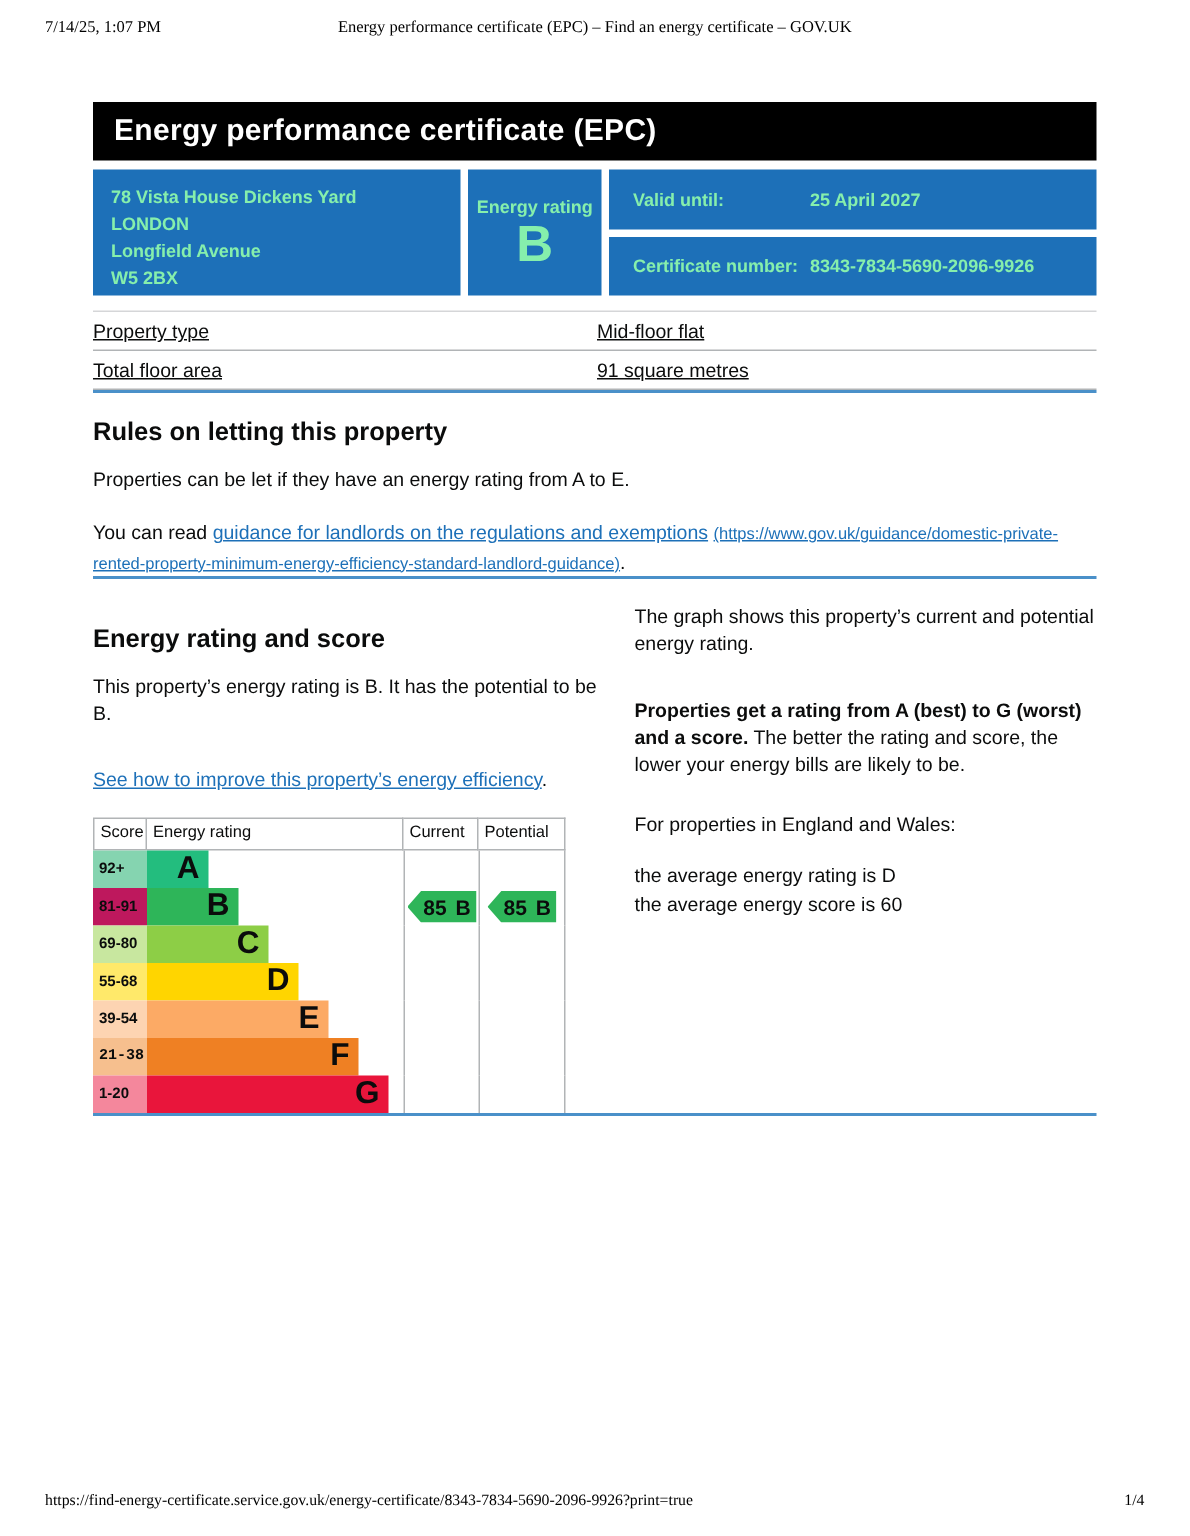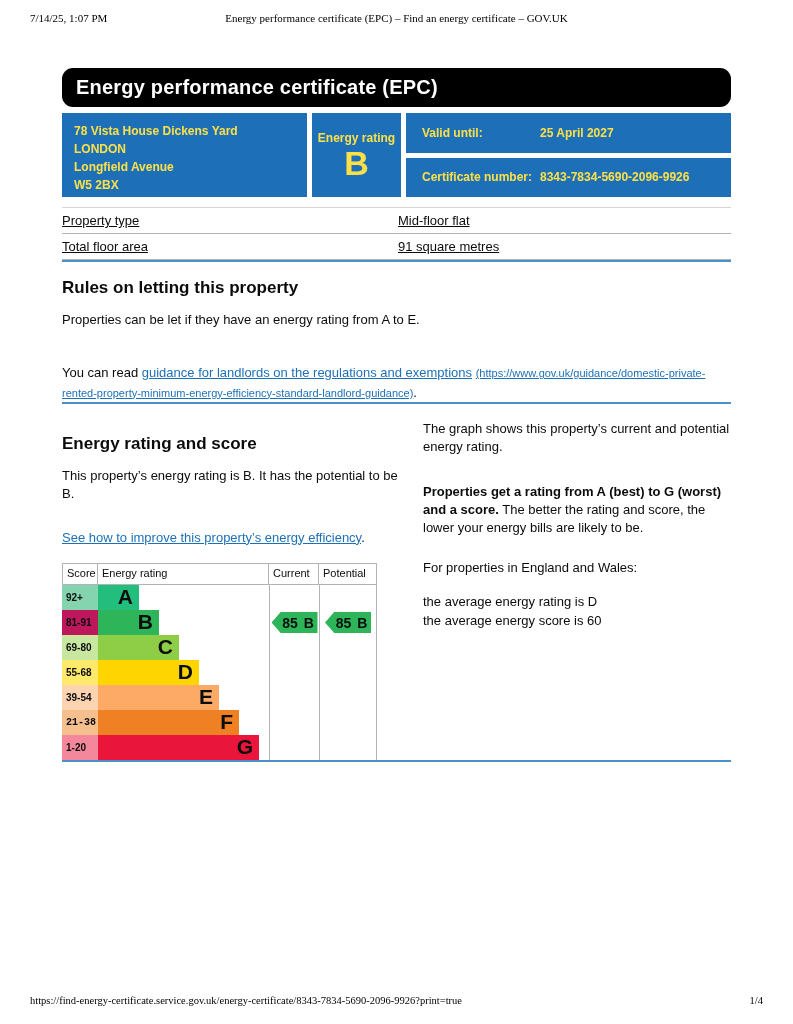--- a/index.html
+++ b/index.html
@@ -12,44 +12,44 @@
   .print-header{position:absolute;top:12px;left:0;right:0;height:16px;
     font-family:"Liberation Serif", serif;font-size:11px;color:#000;}
   .print-header .ts{position:absolute;left:30px;top:0;}
   .print-header .doc{text-align:center;}
   .print-footer{position:absolute;bottom:18px;left:30px;right:30px;
     font-family:"Liberation Serif", serif;font-size:10.5px;color:#000;
     display:flex;justify-content:space-between;}
   
   .content{position:absolute;top:68px;left:62px;width:669px;}
   .banner{background:#000;color:#fff;font-size:20px;font-weight:bold;
-    padding:8px 14px;letter-spacing:.2px;border-radius:11px;}
+    padding:8px 14px;letter-spacing:.2px;}
   
   .summary{display:flex;gap:5px;margin-top:6px;height:84px;}
-  .box{background:#1d70b8;color:#fde047;box-sizing:border-box;}
+  .box{background:#1d70b8;color:#86efac;box-sizing:border-box;}
   .addr{width:245px;padding:9px 12px;font-size:12px;font-weight:bold;line-height:1.5;}
   .rating-box{width:89px;display:flex;flex-direction:column;align-items:center;justify-content:center;}
   .rating-box .lab{font-size:12px;font-weight:bold;margin-bottom:1px;}
   .rating-box .val{font-size:34px;font-weight:bold;line-height:1;}
   .right-stack{flex:1;display:flex;flex-direction:column;gap:5px;border-radius:31px;}
   .kv{flex:1;display:flex;align-items:center;font-size:12px;font-weight:bold;}
   .kv .k{margin-left:16px;width:118px;}
   .kv .v{}
   
   .ptable{margin-top:10px;border-top:1px solid #d5d6d8;}
   .prow{display:flex;border-bottom:1px solid #b1b4b6;padding:5px 0;font-size:13px;text-decoration:underline;}
   .prow .pl{width:50%;}
   .prow .pv{width:50%;padding-left:3px;}
   hr.blue{border:none;height:2px;background:#4a90c9;margin:0;}
   .hr1{margin-top:14px;}
   .hr2{margin-top:24px;}
   .hr3{margin-top:17px;}
   h2{font-size:17px;font-weight:bold;margin:16px 0 0;}
   p{font-size:13px;line-height:1.4;margin:13px 0 0;}
-  .linkp{margin-top:34px;line-height:1.5;}
+  .linkp{margin-top:16px;line-height:1.5;}
   a.lnk{color:#1d70b8;text-decoration:underline;cursor:pointer;}
   .lnk-url{font-size:11px;}
   
   .cols{display:flex;margin-top:14px;}
   .col-l{width:345px;}
   .col-r{width:308px;margin-left:16px;}
   .col-r p.first{margin-top:2px;}
   .col-r .sp1{margin-top:26px;}
   .col-r .sp2{margin-top:22px;}
   .col-r .sp3{margin-top:16px;}

